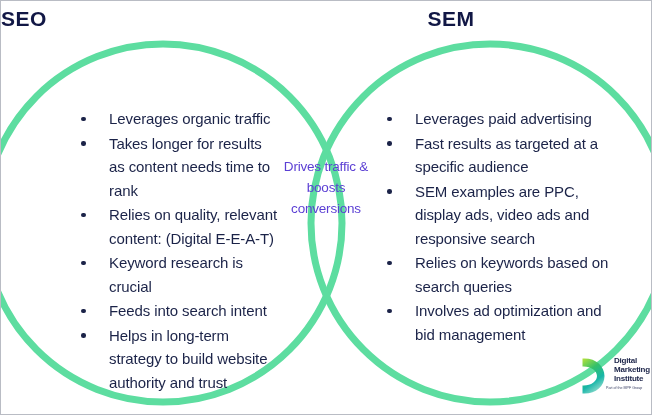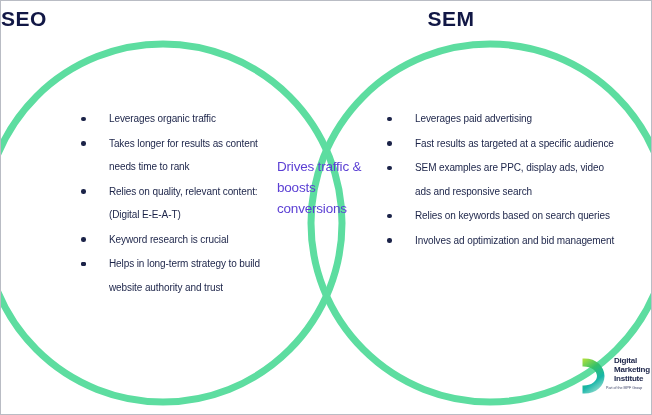--- a/index.html
+++ b/index.html
@@ -55,21 +55,21 @@
     position: absolute;
     margin: 0;
     padding: 0;
     list-style: none;
   }
   .venn-list li {
     position: relative;
     padding-left: 30px;
     margin: 0 0 1px 0;
     font-family: "Liberation Sans", sans-serif;
-    font-size: 10px;
+    font-size: 15px;
     line-height: 23.5px;
     color: #1b2348;
     letter-spacing: -0.1px;
   }
   .venn-list li .bullet-dot {
     position: absolute;
     left: 2px;
     top: 9.5px;
     width: 4.5px;
     height: 4.5px;
@@ -86,20 +86,21 @@
     top: 106px;
     width: 232px;
   }
 
   
   #center-text {
     position: absolute;
     left: 276px;
     top: 155px;
     width: 98px;
+    text-align: center;
     font-family: "Liberation Sans", sans-serif;
     font-size: 13.5px;
     line-height: 21px;
     color: #5b3fd4;
     letter-spacing: -0.2px;
   }
 
   
   #logo {
     position: absolute;
@@ -154,21 +155,21 @@
   </svg>
 
   <div class="venn-title" id="title-seo">SEO</div>
   <div class="venn-title" id="title-sem">SEM</div>
 
   <ul class="venn-list" id="list-left">
     <li><span class="bullet-dot"></span><span>Leverages organic traffic</span></li>
     <li><span class="bullet-dot"></span><span>Takes longer for results as content needs time to rank</span></li>
     <li><span class="bullet-dot"></span><span>Relies on quality, relevant content: (Digital E-E-A-T)</span></li>
     <li><span class="bullet-dot"></span><span>Keyword research is crucial</span></li>
-    <li><span class="bullet-dot"></span></li>
+    <li><span class="bullet-dot"></span><span>Feeds into search intent</span></li>
     <li><span class="bullet-dot"></span><span>Helps in long-term strategy to build website authority and trust</span></li>
   </ul>
 
   <ul class="venn-list" id="list-right">
     <li><span class="bullet-dot"></span><span>Leverages paid advertising</span></li>
     <li><span class="bullet-dot"></span><span>Fast results as targeted at a specific audience</span></li>
     <li><span class="bullet-dot"></span><span>SEM examples are PPC, display ads, video ads and responsive search</span></li>
     <li><span class="bullet-dot"></span><span>Relies on keywords based on search queries</span></li>
     <li><span class="bullet-dot"></span><span>Involves ad optimization and bid management</span></li>
   </ul>

